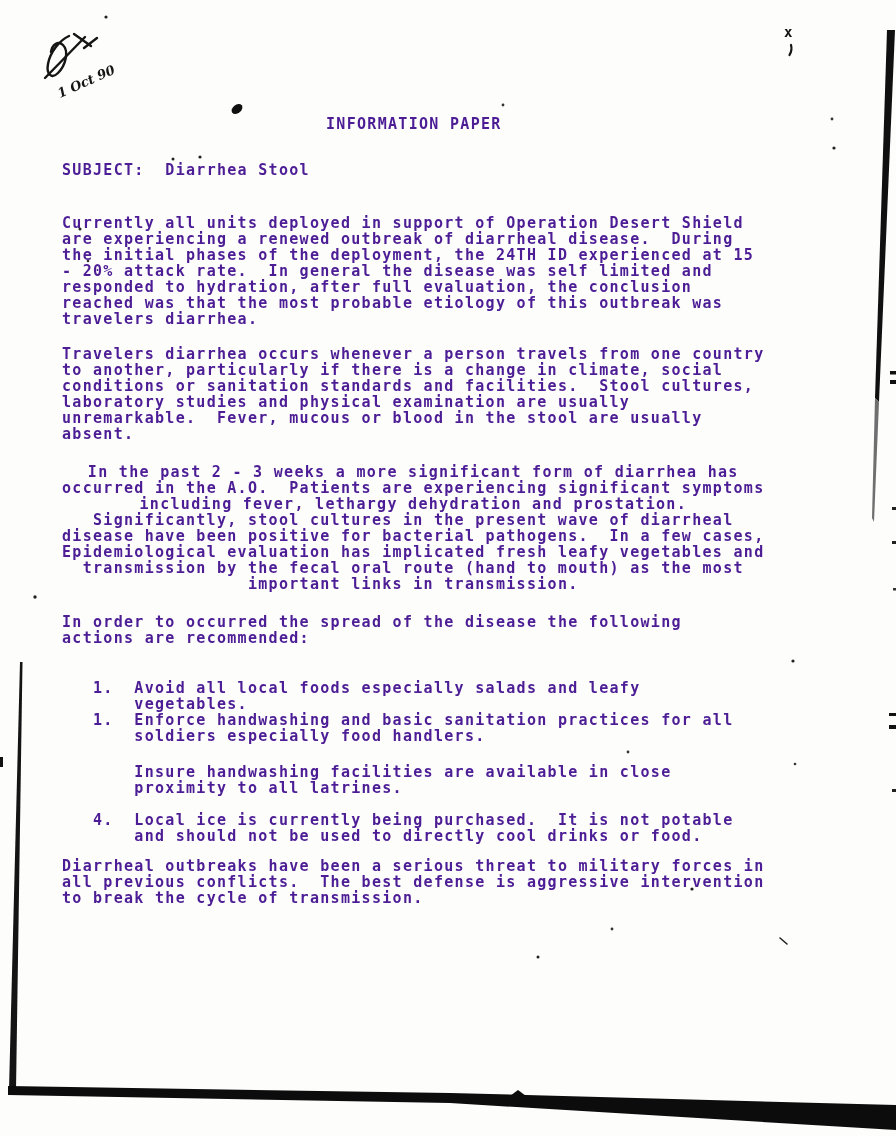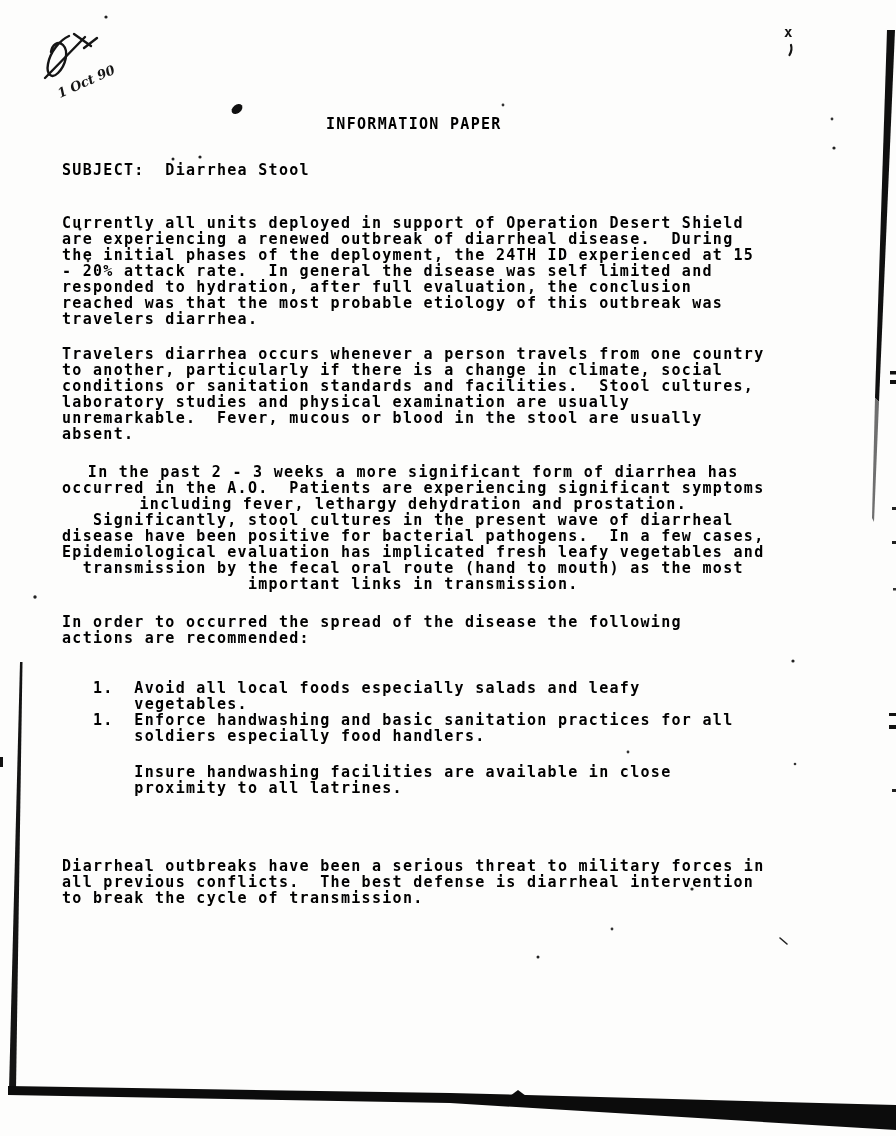--- a/index.html
+++ b/index.html
@@ -11,21 +11,21 @@
     font-family:"DejaVu Sans Mono",monospace;
   }
   .mono{
     position:absolute;
     font-family:"DejaVu Sans Mono",monospace;
     font-size:15px;
     font-weight:bold;
     letter-spacing:1.3px;
     line-height:16px;
     white-space:pre;
-    color:#000000;
+    color:#4c1d95;
   }
   .corner-x{
     position:absolute;
     left:784px;top:24px;
     font-family:"DejaVu Sans Mono",monospace;
     font-size:14px;font-weight:bold;color:#111;
   }
   .artifacts{
     position:absolute;left:0;top:0;width:896px;height:1136px;
     pointer-events:none;
@@ -83,23 +83,25 @@
 
   <div class="mono" style="left:62px;top:680px;">   1.  Avoid all local foods especially salads and leafy
        vegetables.</div>
 
   <div class="mono" style="left:62px;top:712px;">   1.  Enforce handwashing and basic sanitation practices for all
        soldiers especially food handlers.</div>
 
   <div class="mono" style="left:62px;top:764px;">       Insure handwashing facilities are available in close
        proximity to all latrines.</div>
 
+  <div class="mono" style="left:62px;top:812px;">   4.  Local ice is currently being purchased.  It is not potable
+       and should not be used to directly cool drinks or food.</div>
 
   <div class="mono" style="left:62px;top:858px;">Diarrheal outbreaks have been a serious threat to military forces in
-all previous conflicts.  The best defense is diarrheal intervention
+all previous conflicts.  The best defense is aggressive intervention
 to break the cycle of transmission.</div>
 
 
   <svg class="artifacts" width="896" height="1136" viewBox="0 0 896 1136">
 
     <ellipse cx="237" cy="109" rx="6" ry="4.2" fill="#101010" transform="rotate(-38 237 109)"></ellipse>
 
     <path d="M791 45 q1.5 5 -1.5 10" stroke="#141414" stroke-width="2.2" fill="none" stroke-linecap="round"></path>
 
     <polygon points="887,30 895,30 879,402 875,398" fill="#101010"></polygon>

